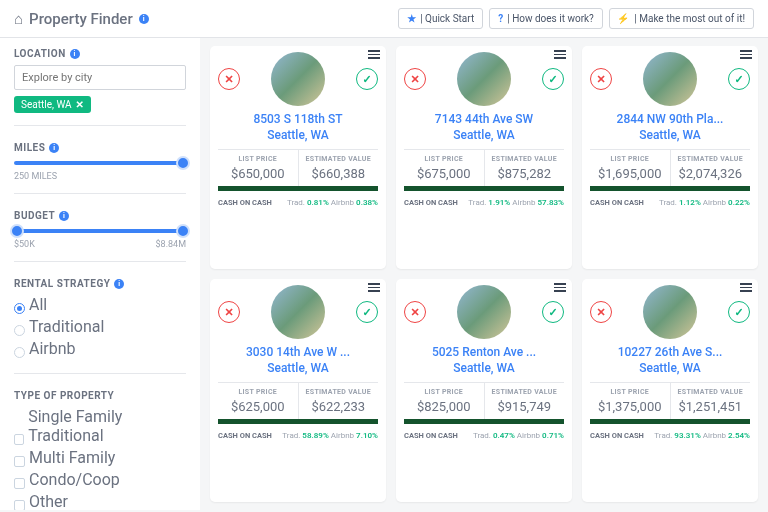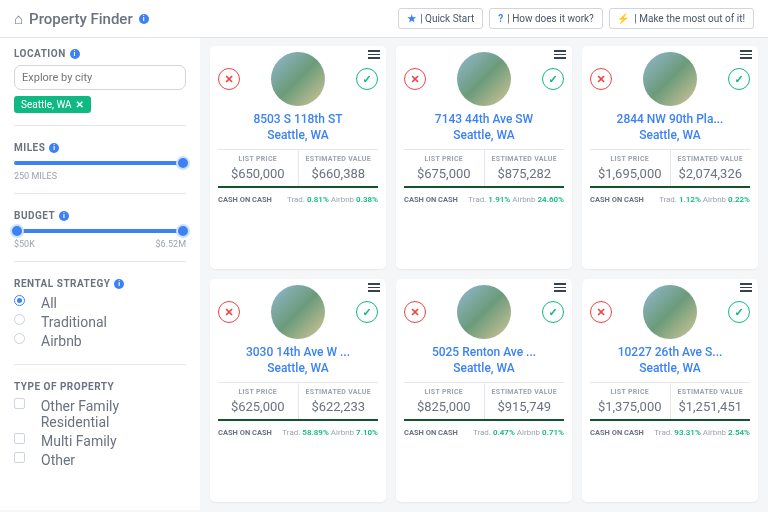--- a/index.html
+++ b/index.html
@@ -7,42 +7,42 @@
 .header{display:flex;align-items:center;justify-content:space-between;padding:8px 14px;border-bottom:1px solid #e2e4e8;background:#fff}
 .header-left{display:flex;align-items:center;gap:6px;color:#6b7280;font-size:15px;font-weight:500}
 .header-btns{display:flex;gap:6px}
 .hbtn{display:flex;align-items:center;gap:4px;border:1px solid #d1d5db;background:#fff;padding:4px 8px;border-radius:3px;font-size:10px;color:#4a5568;cursor:pointer}
 .hbtn .ic{color:#3b82f6;font-weight:bold}
 .main{display:flex;height:calc(100% - 40px)}
 .sidebar{width:200px;padding:10px 14px;background:#fff;font-size:11px;color:#6b7280;overflow-y:auto}
 .sec{margin-bottom:16px;border-bottom:1px solid #e5e7eb;padding-bottom:12px}
 .sec-title{font-size:10px;font-weight:700;letter-spacing:.5px;color:#6b7280;margin-bottom:6px;display:flex;align-items:flex-end;gap:4px}
 .info-ic{display:inline-flex;width:10px;height:10px;border-radius:50%;background:#3b82f6;color:#fff;font-size:7px;align-items:center;justify-content:center;font-weight:bold}
-.loc-input{width:100%;border:1px solid #d1d5db;border-radius:7px;padding:5px 7px;font-size:11px;margin-bottom:6px}
+.loc-input{width:100%;border:1px solid #d1d5db;border-radius:2px;padding:5px 7px;font-size:11px;margin-bottom:6px}
 .tag{display:inline-flex;align-items:center;gap:4px;background:#10b981;color:#fff;font-size:10px;padding:3px 7px;border-radius:3px}
 .tag .x{font-weight:bold;cursor:pointer}
 .slider-track{position:relative;height:4px;background:#3b82f6;border-radius:2px;margin:8px 0 6px}
 .slider-thumb{position:absolute;width:14px;height:14px;border-radius:50%;background:#3b82f6;border:2px solid #cfe0fb;top:-5px}
 .slider-labels{display:flex;justify-content:space-between;font-size:9px;color:#9ca3af}
-.radio-row,.check-row{display:flex;align-items:flex-start;gap:16px;margin:3px 0;font-size:14px;color:#6b7280}
+.radio-row,.check-row{display:flex;align-items:flex-end;gap:4px;margin:3px 0;font-size:16px;color:#6b7280}
 .radio{width:11px;height:11px;border:1.5px solid #cbd5e0;border-radius:50%;display:inline-flex;align-items:center;justify-content:center}
 .radio.sel{border-color:#3b82f6}
 .radio.sel::after{content:"";width:5px;height:5px;background:#3b82f6;border-radius:50%}
 .check{width:11px;height:11px;border:1.5px solid #cbd5e0;border-radius:2px}
 .grid{flex:1;padding:8px 10px;display:grid;grid-template-columns:repeat(3,1fr);gap:10px;overflow-y:auto;background:#f5f6f7}
 .card{background:#fff;border-radius:5px;box-shadow:0 1px 2px rgba(0,0,0,.06);padding:6px 8px 8px;display:flex;flex-direction:column;font-size:10px}
 .card-top{display:flex;align-items:center;justify-content:space-between}
 .circbtn{width:22px;height:22px;border-radius:50%;border:1.5px solid;display:flex;align-items:center;justify-content:center;font-size:11px;font-weight:bold;cursor:pointer;background:#fff}
 .reject{border-color:#ef4444;color:#ef4444}
 .accept{border-color:#10b981;color:#10b981}
 .thumb{width:54px;height:54px;border-radius:50%;background:linear-gradient(135deg,#94b8d4 0%,#6b9b7a 50%,#d4c79a 100%);flex-shrink:0}
 .menu-ic{display:flex;flex-direction:column;gap:2px;cursor:pointer}
 .menu-ic span{width:12px;height:1.5px;background:#374151}
 .addr{text-align:center;color:#3b82f6;font-size:12px;font-weight:500;margin:6px 0;line-height:1.3}
-.prices{display:flex;border-top:1px solid #e5e7eb;border-bottom:2px solid #14532d}
+.prices{display:flex;border-top:1px solid #e5e7eb;border-bottom:5px solid #14532d}
 .pcol{flex:1;text-align:center;padding:5px 2px}
 .pcol:first-child{border-right:1px solid #e5e7eb}
 .plabel{font-size:7px;font-weight:700;letter-spacing:.3px;color:#9ca3af;margin-bottom:3px}
 .pval{font-size:13px;color:#6b7280}
 .coc{display:flex;align-items:flex-end;justify-content:space-between;margin-top:7px;font-size:8px}
 .coc-l{font-weight:700;color:#6b7280;font-size:7.5px}
 .coc-r{display:flex;gap:2px}
 .coc-r span{color:#9ca3af}
 .coc-r b{color:#10b981;font-weight:600}
 .top-row{position:relative}
@@ -104,21 +104,21 @@
       <div class="sec-title">
           <span>BUDGET</span>
           <span class="info-ic">i</span>
         </div>
       <div class="slider-track">
           <div class="slider-thumb" style="left:-4px"></div>
           <div class="slider-thumb" style="right:-4px"></div>
         </div>
       <div class="slider-labels">
           <span>$50K</span>
-          <span>$6.52M</span>
+          <span>$8.84M</span>
         </div>
     </div>
 
     <div class="sec">
       <div class="sec-title">
           <span>RENTAL STRATEGY</span>
           <span class="info-ic">i</span>
         </div>
       <div id="strategy-opts">
           <div class="radio-row">
@@ -136,28 +136,32 @@
         </div>
     </div>
 
     <div class="sec" style="border-bottom:none">
       <div class="sec-title">
           <span>TYPE OF PROPERTY</span>
         </div>
       <div id="proptype-opts">
           <div class="check-row">
             <span class="check"></span>
-            <span>Other Family Residential</span>
+            <span>Single Family Traditional</span>
           </div>
           <div class="check-row">
             <span class="check"></span>
             <span>Multi Family</span>
           </div>
           <div class="check-row">
             <span class="check"></span>
+            <span>Condo/Coop</span>
+          </div>
+          <div class="check-row">
+            <span class="check"></span>
             <span>Other</span>
           </div>
         </div>
     </div>
   </aside>
 
   <div class="grid" id="grid">
   <div class="card">
     <div class="card-top top-row">
       <div class="circbtn reject">✕</div>
@@ -215,21 +219,21 @@
             <div class="plabel">ESTIMATED VALUE</div>
             <div class="pval">$875,282</div>
           </div>
     </div>
     <div class="coc">
       <span class="coc-l">CASH ON CASH</span>
       <span class="coc-r">
             <span>Trad.</span> 
             <b>1.91%</b> 
             <span>Airbnb</span> 
-            <b>24.60%</b>
+            <b>57.83%</b>
           </span>
     </div>
   </div>
   <div class="card">
     <div class="card-top top-row">
       <div class="circbtn reject">✕</div>
       <div class="thumb"></div>
       <div class="circbtn accept">✓</div>
       <div class="menu-wrap">
             <div class="menu-ic">

